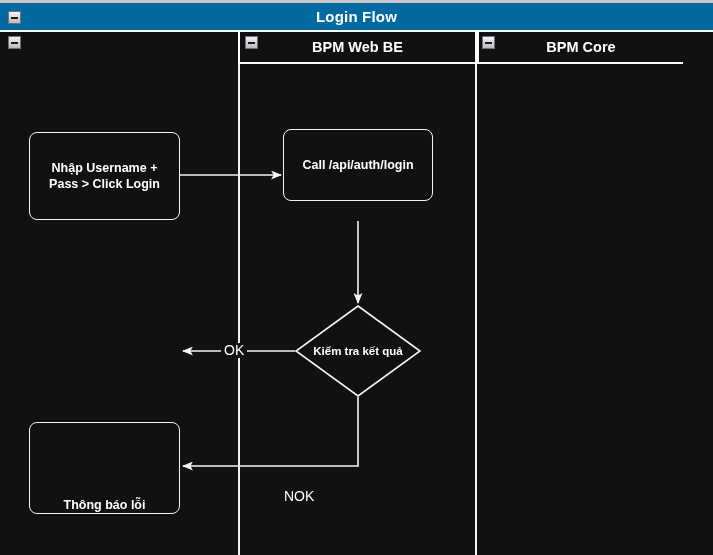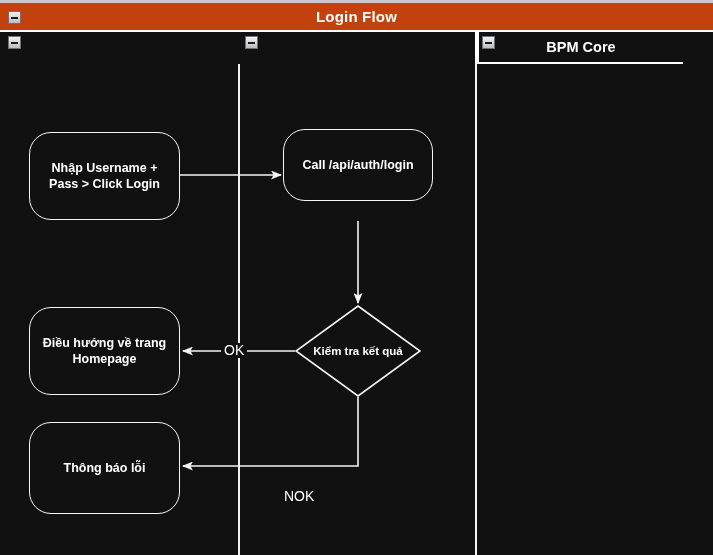--- a/index.html
+++ b/index.html
@@ -24,21 +24,21 @@
     box-sizing: border-box;
   }
 
   
   .pool-title-bar {
     position: absolute;
     left: 0;
     top: 0;
     width: 713px;
     height: 29px;
-    background: #c2410c;
+    background: #0369a1;
     border-bottom: 2px solid #ffffff;
     box-sizing: border-box;
   }
   .pool-title-text {
     position: absolute;
     left: 0;
     top: 0;
     width: 713px;
     line-height: 27px;
     text-align: center;
@@ -103,41 +103,41 @@
     height: 491px;
     background: #f2f2f2;
   }
   #divider-1 { left: 238px; }
   #divider-2 { left: 475px; }
 
   
   .node-box {
     position: absolute;
     border: 1.6px solid #f5f5f5;
-    border-radius: 22px;
+    border-radius: 8px;
     background: #111111;
     box-sizing: border-box;
     display: flex;
     align-items: center;
     justify-content: center;
     text-align: center;
   }
   .node-label {
     color: #ffffff;
     font-size: 12.5px;
     font-weight: bold;
     line-height: 16px;
     padding: 0 10px;
     white-space: pre-line;
   }
 
   #node-input    { left: 29px;  top: 129px; width: 151px; height: 88px; }
   #node-call     { left: 283px; top: 126px; width: 150px; height: 72px; }
   #node-homepage { left: 29px;  top: 304px; width: 151px; height: 88px; }
-  #node-error    { left: 29px;  top: 419px; width: 151px; height: 92px; }
+  #node-error    { left: 29px;  top: 419px; width: 151px; height: 92px; align-items: flex-end; }
 
   
   #node-decision {
     position: absolute;
     left: 295px;
     top: 302px;
     width: 126px;
     height: 92px;
   }
   #node-decision svg {
@@ -185,20 +185,23 @@
 
 <div id="diagram-root">
 
   <div class="pool-title-bar">
     <div class="pool-title-text">Login Flow</div>
   </div>
   <div class="collapse-icon" id="pool-collapse"></div>
 
   <div class="collapse-icon" id="lane0-collapse"></div>
 
+  <div class="lane-header" id="lane-header-1">
+    <div class="lane-header-text">BPM Web BE</div>
+  </div>
   <div class="collapse-icon" id="lane1-collapse"></div>
 
   <div class="lane-header" id="lane-header-2">
     <div class="lane-header-text">BPM Core</div>
   </div>
   <div class="collapse-icon" id="lane2-collapse"></div>
 
   <div class="lane-divider" id="divider-1"></div>
   <div class="lane-divider" id="divider-2"></div>
 
@@ -223,24 +226,20 @@
 
   <div class="node-box" id="node-input">
     <div class="node-label">Nhập Username +
 Pass &gt; Click Login</div>
   </div>
 
   <div class="node-box" id="node-call">
     <div class="node-label">Call /api/auth/login</div>
   </div>
 
-  <div class="node-box" id="node-homepage">
-    <div class="node-label">Điều hướng về trang
-Homepage</div>
-  </div>
 
   <div class="node-box" id="node-error">
     <div class="node-label">Thông báo lỗi</div>
   </div>
 
   <div id="node-decision">
     <svg width="126" height="92" viewBox="0 0 126 92">
       <polygon points="63,1 125,46 63,91 1,46" fill="#111111" stroke="#f5f5f5" stroke-width="1.6"></polygon>
     </svg>
     <div class="node-label">Kiểm tra kết quả</div>

